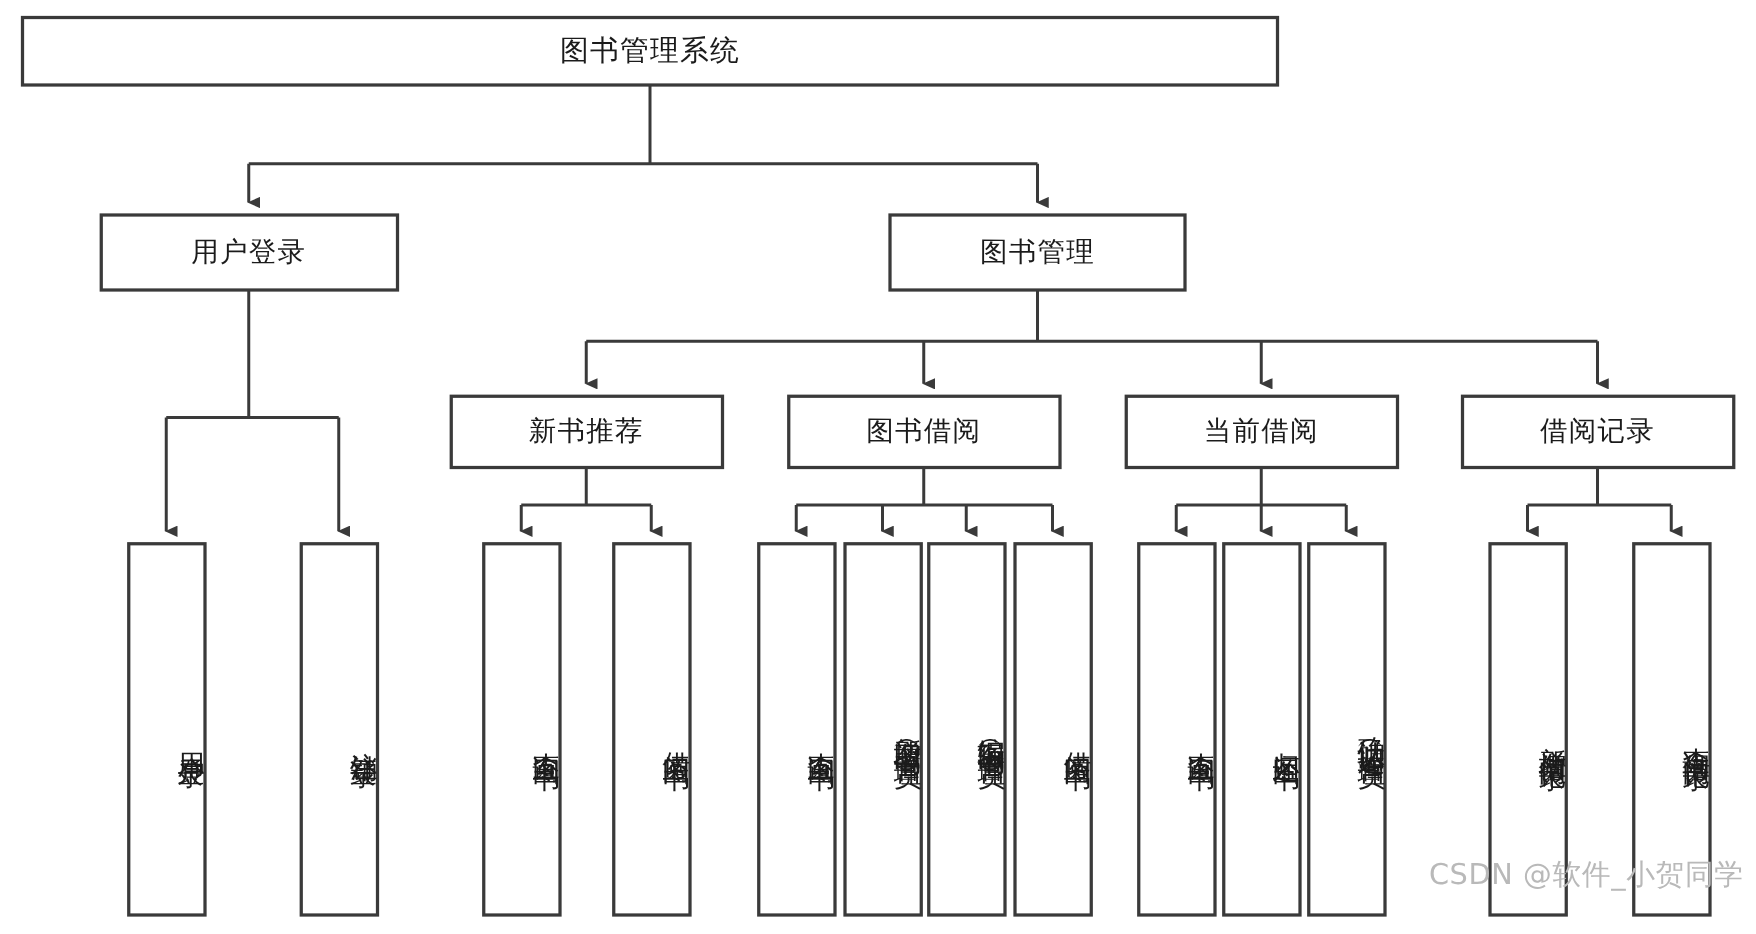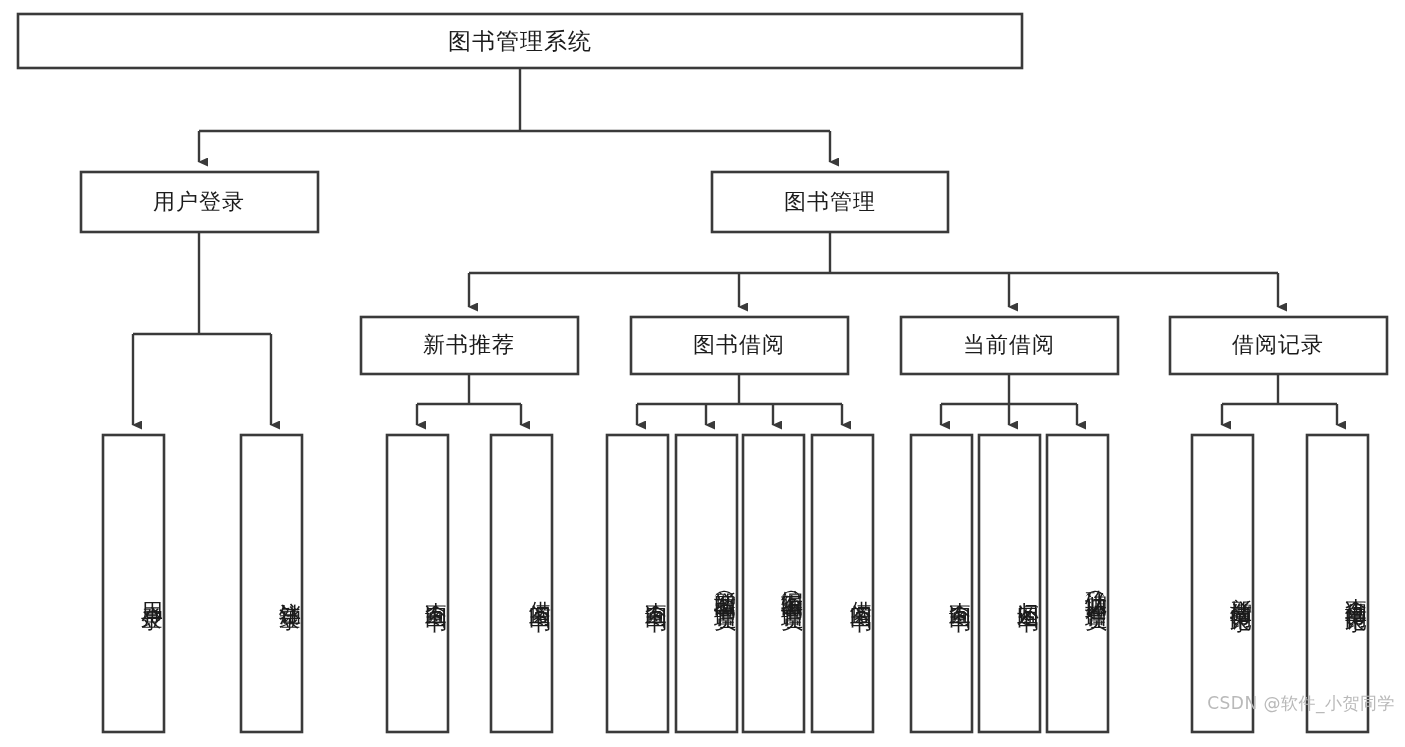--- a/index.html
+++ b/index.html
@@ -64,21 +64,21 @@
     justify-content: center;
     white-space: nowrap;
     pointer-events: none;
     user-select: none;
   }
   .watermark {
     position: absolute;
     right: 10px;
     bottom: 4px;
     font-family: "DejaVu Sans", "Liberation Sans", sans-serif;
-    font-size: 17px;
+    font-size: 23px;
     color: #b9b9b9;
     letter-spacing: 0.5px;
     white-space: nowrap;
   }
 </style>
 </head>
 <body>
 
 <div id="diagram-root">
 

